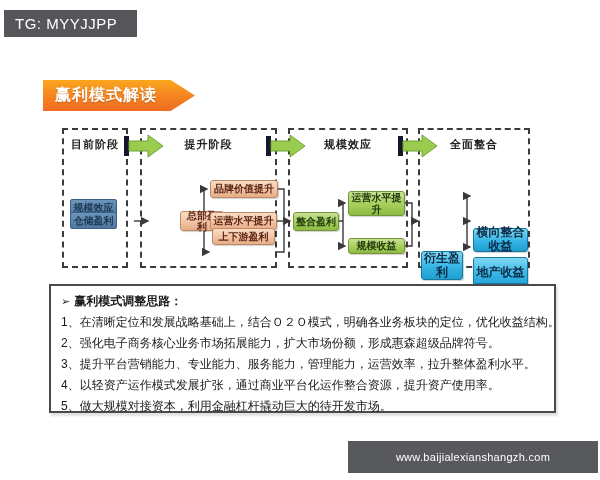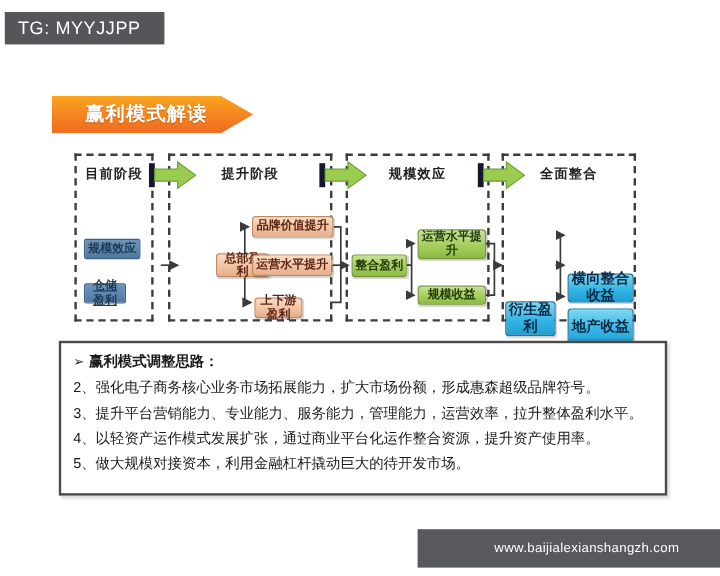--- a/index.html
+++ b/index.html
@@ -1,21 +1,21 @@
 <!DOCTYPE html>
 <html><head>
 <meta charset="utf-8">
 <style>
   html,body{margin:0;padding:0;}
   body{
     width:600px;height:480px;position:relative;background:#ffffff;
     font-family:"Liberation Sans","DejaVu Sans",sans-serif;
     overflow:hidden;
   }
-  .abs{position:absolute;padding-left:16px;}
+  .abs{position:absolute;}
 
   
   .tg-badge{
     left:4px;top:10px;width:133px;height:27px;
     background:#55565a;color:#fff;font-size:15px;
     display:flex;align-items:center;padding-left:11px;box-sizing:border-box;
     letter-spacing:.5px;
   }
 
   
@@ -149,40 +149,41 @@
     <path d="M412,221 L418,221" marker-end="url(#ah)"></path>
 
     <path d="M463,221 L467,221 M467,196 L467,247"></path>
     <path d="M467,196 L470,196" marker-end="url(#ah)"></path>
     <path d="M467,221 L470,221" marker-end="url(#ah)"></path>
     <path d="M467,247 L470,247" marker-end="url(#ah)"></path>
   </g>
 </svg>
 
 <div class="node steelblue" style="left:70px;top:199px;width:47px;height:17px;">规模效应</div>
-<div class="node steelblue" style="left:70px;top:236px;width:35px;height:17px;text-decoration:underline;">仓储盈利</div>
+<div class="node steelblue" style="left:70px;top:212px;width:47px;height:17px;">仓储盈利</div>
 
 <div class="node salmon" style="left:152px;top:211px;width:44px;height:20px;margin-left:28px;">总部盈利</div>
 <div class="node salmon" style="left:210px;top:180px;width:68px;height:18px;">品牌价值提升</div>
 <div class="node salmon" style="left:210px;top:212px;width:67px;height:18px;">运营水平提升</div>
-<div class="node salmon" style="left:212px;top:248px;width:40px;height:17px;">上下游盈利</div>
+<div class="node salmon" style="left:212px;top:228px;width:63px;height:17px;">上下游盈利</div>
 
 <div class="node green" style="left:293px;top:212px;width:46px;height:19px;">整合盈利</div>
 <div class="node green" style="left:348px;top:191px;width:57px;height:25px;">运营水平提升</div>
 <div class="node green" style="left:348px;top:238px;width:57px;height:16px;">规模收益</div>
 
 <div class="node cyan" style="left:421px;top:207px;width:42px;height:29px;">衍生盈利</div>
 <div class="node cyan" style="left:473px;top:184px;width:55px;height:24px;">横向整合收益</div>
 <div class="node cyan" style="left:473px;top:213px;width:55px;height:32px;">地产收益</div>
 <div class="node cyan" style="left:473px;top:239px;width:55px;height:17px;">资本收益</div>
 
 <div class="abs notes">
   <div class="line heading">
     <span class="bullet">➢</span><span>赢利模式调整思路：</span>
   </div>
+  <div class="line">1、在清晰定位和发展战略基础上，结合Ｏ２Ｏ模式，明确各业务板块的定位，优化收益结构。</div>
   <div class="line">2、强化电子商务核心业务市场拓展能力，扩大市场份额，形成惠森超级品牌符号。</div>
   <div class="line">3、提升平台营销能力、专业能力、服务能力，管理能力，运营效率，拉升整体盈利水平。</div>
   <div class="line">4、以轻资产运作模式发展扩张，通过商业平台化运作整合资源，提升资产使用率。</div>
   <div class="line">5、做大规模对接资本，利用金融杠杆撬动巨大的待开发市场。</div>
 </div>
 
 <div class="abs watermark">
   <span>www.baijialexianshangzh.com</span>
 </div>
 

